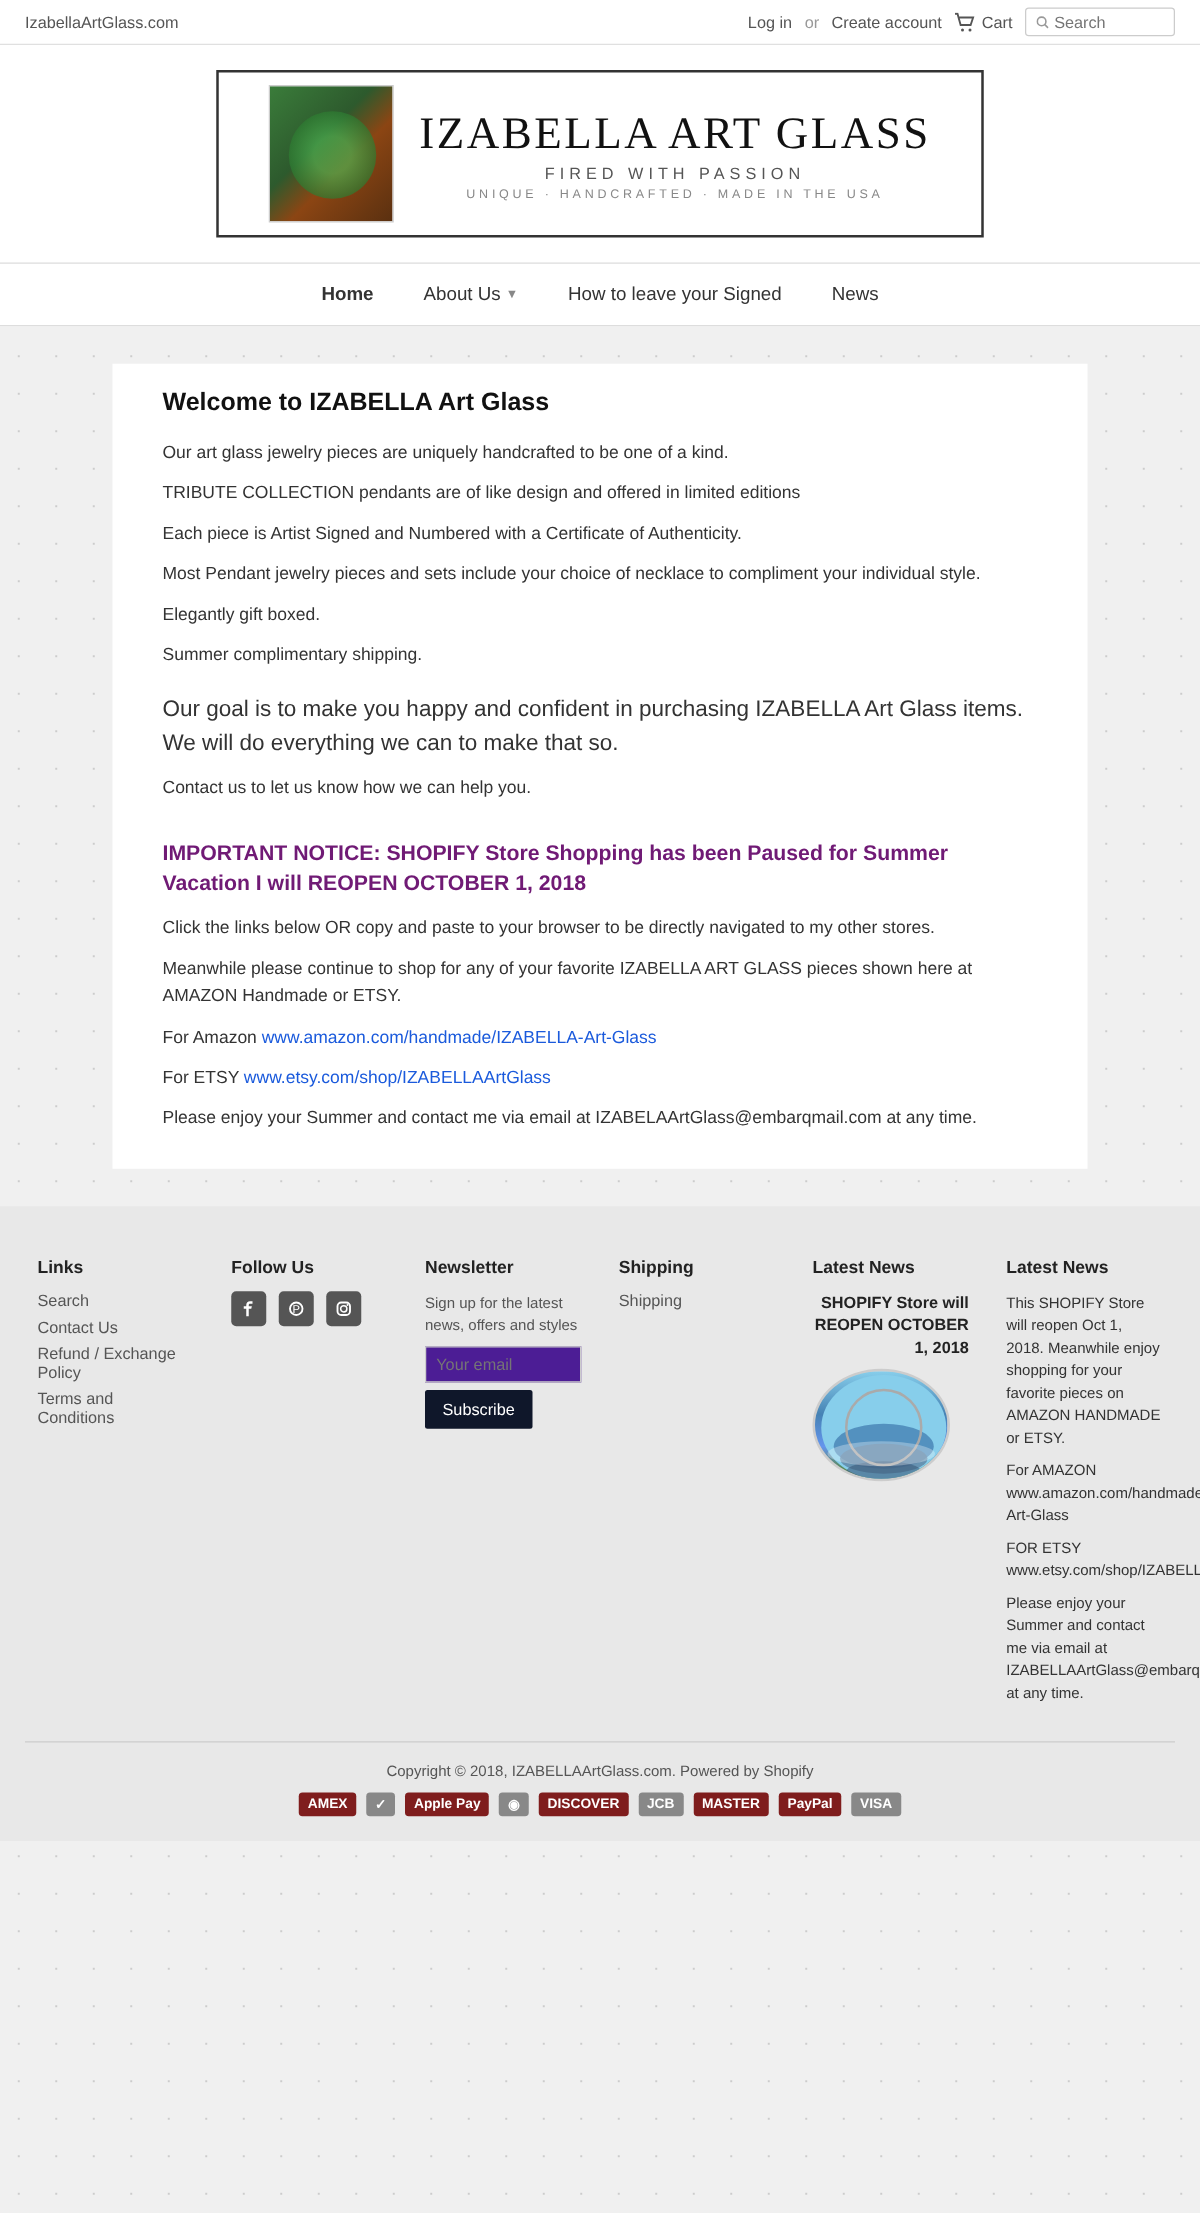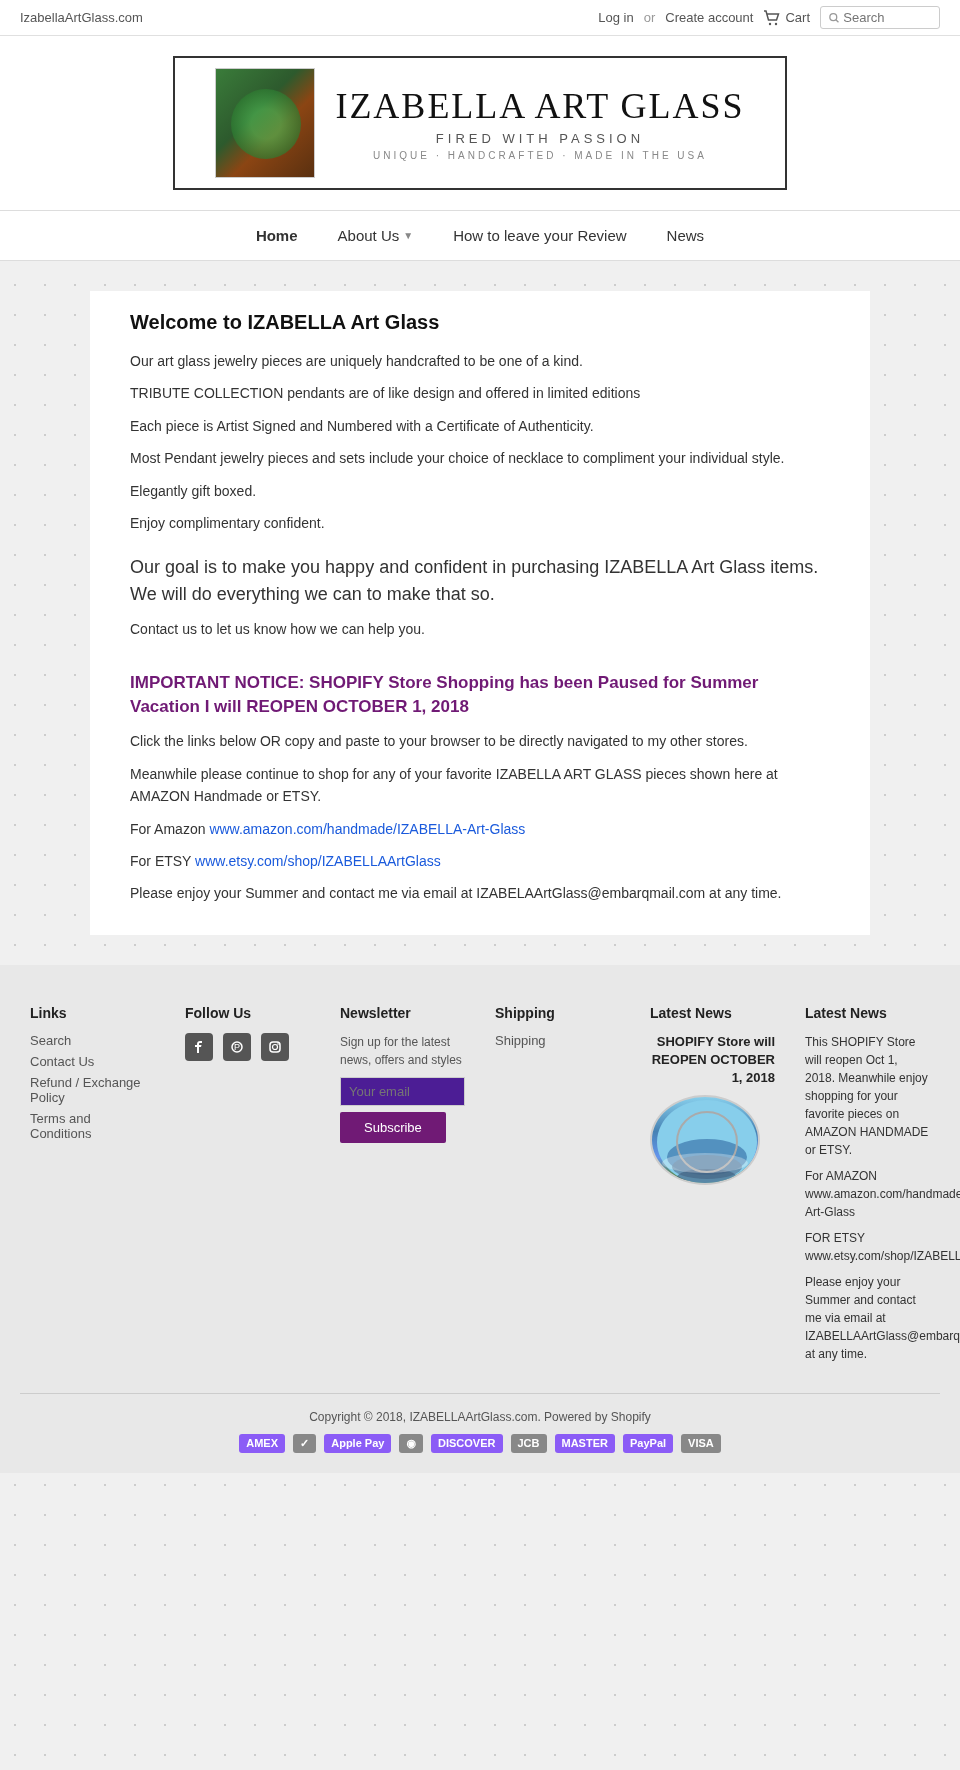--- a/index.html
+++ b/index.html
@@ -203,24 +203,24 @@
     .newsletter-input {
       width: 100%;
       border: 1px solid #ccc;
       padding: 6px 8px;
       font-size: 13px;
       margin-bottom: 6px;
       color: #999;
       background: #4c1d95;
     }
     .subscribe-btn {
-      background: #701a75;
+      background: #0f172a;
       color: #fff;
       border: none;
-      padding: 8px 24px;
+      padding: 8px 14px;
       font-size: 13px;
       cursor: pointer;
       border-radius: 2px;
     }
 
     .latest-news-text { font-size: 12px; color: #333; line-height: 1.5; }
     .news-headline { font-size: 13px; font-weight: bold; margin-bottom: 8px; color: #222; line-height: 1.4; text-align: right; }
     .news-image {
       width: 110px; height: 90px;
       background: linear-gradient(180deg, #87CEEB 0%, #4682B4 40%, #6495ED 70%, #5a8a5a 90%);
@@ -239,21 +239,21 @@
     }
 
     .footer-bottom {
       border-top: 1px solid #ccc;
       padding-top: 16px;
       text-align: center;
     }
     .copyright-text { font-size: 12px; color: #555; margin-bottom: 10px; }
     .payment-icons { display: flex; gap: 8px; justify-content: center; flex-wrap: wrap; }
     .payment-icon {
-      background: #8b5cf6;
+      background: #7f1d1d;
       color: #fff;
       padding: 3px 7px;
       font-size: 11px;
       border-radius: 3px;
       font-weight: bold;
     }
     .payment-icon.light { background: #888; }
 
     
     body {
@@ -306,37 +306,37 @@
 <nav>
   <div class="nav-inner">
     <a class="nav-item active">
       <span>Home</span>
     </a>
     <a class="nav-item">
       <span>About Us</span>
       <span class="nav-chevron">▼</span>
     </a>
     <a class="nav-item">
-      <span>How to leave your Review</span>
+      <span>How to leave your Signed</span>
     </a>
     <a class="nav-item">
       <span>News</span>
     </a>
   </div>
 </nav>
 
 <div class="main-content">
   <div class="welcome-title">Welcome to IZABELLA Art Glass</div>
 
   <p class="content-para">Our art glass jewelry pieces are uniquely handcrafted to be one of a kind.</p>
   <p class="content-para">TRIBUTE COLLECTION pendants are of like design and offered in limited editions</p>
   <p class="content-para">Each piece is Artist Signed and Numbered with a Certificate of Authenticity.</p>
   <p class="content-para">Most Pendant jewelry pieces and sets include your choice of necklace to compliment your individual style.</p>
   <p class="content-para">Elegantly gift boxed.</p>
-  <p class="content-para">Enjoy complimentary confident.</p>
+  <p class="content-para">Summer complimentary shipping.</p>
 
   <p class="goal-text">Our goal is to make you happy and confident in purchasing IZABELLA Art Glass items. We will do everything we can to make that so.</p>
   <p class="content-para">Contact us to let us know how we can help you.</p>
 
   <div class="notice-title">IMPORTANT NOTICE: SHOPIFY Store Shopping has been Paused for Summer Vacation I will REOPEN OCTOBER 1, 2018</div>
   <p class="content-para">Click the links below OR copy and paste to your browser to be directly navigated to my other stores.</p>
   <p class="content-para">Meanwhile please continue to shop for any of your favorite IZABELLA ART GLASS pieces shown here at  AMAZON Handmade or ETSY.</p>
 
   <p class="content-para">
     <span>For Amazon </span><a class="link-blue">www.amazon.com/handmade/IZABELLA-Art-Glass</a>

